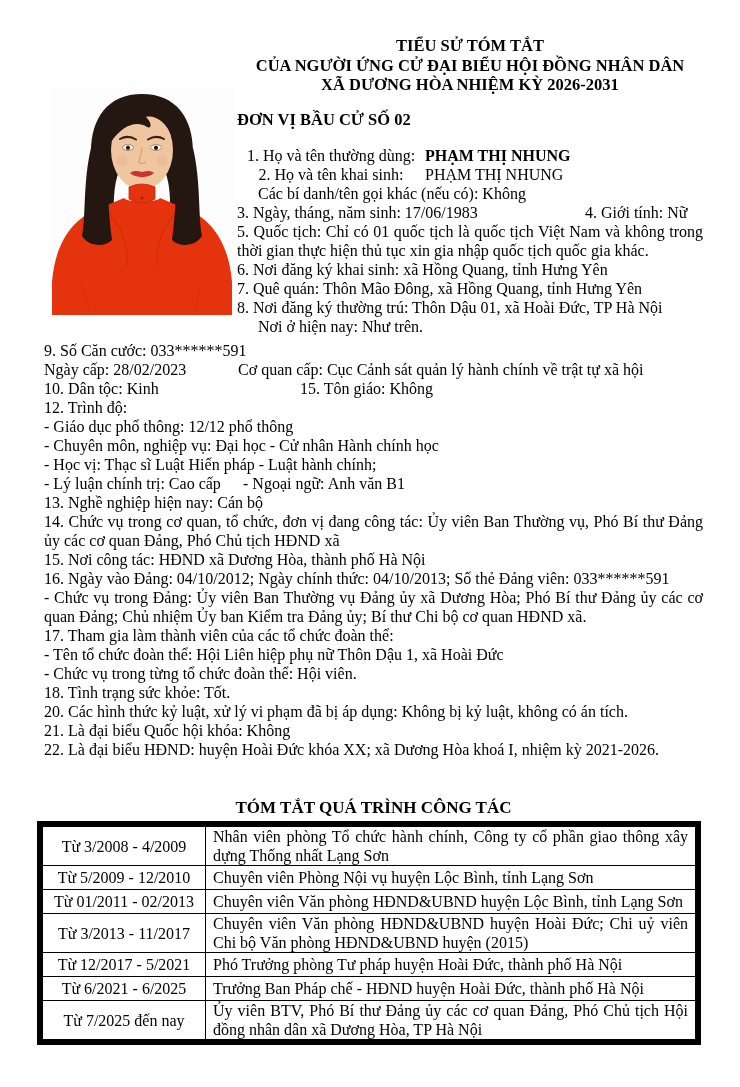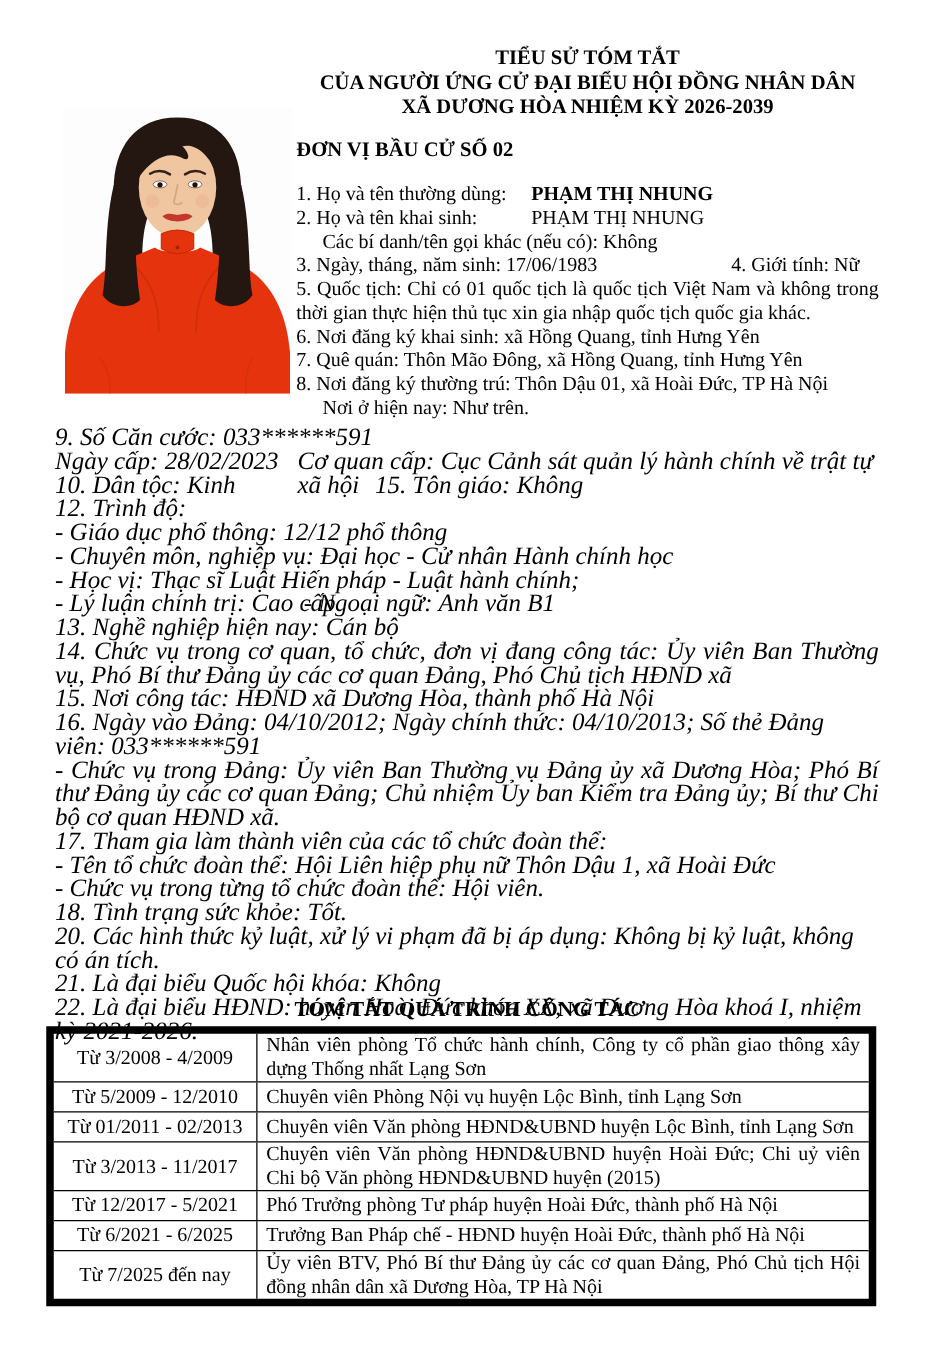--- a/index.html
+++ b/index.html
@@ -26,27 +26,27 @@
   }
   .photo svg{width:100%;height:100%;display:block;}
   
   .right-col{
     position:absolute;left:237px;top:146px;width:466px;
     font-size:16px;line-height:19px;
   }
   .rline{min-height:19px;position:relative;}
   .rline.just{text-align:justify;}
   .indent{padding-left:21px;}
-  .lbl{display:inline-block;width:188px;}
+  .lbl{display:inline-block;width:188px;text-align:center;}
   .bold{font-weight:bold;}
   .seg2{position:absolute;top:0;}
   
   .full-col{
     position:absolute;left:44px;top:341px;width:659px;
-    font-size:20px;line-height:19px;font-style:italic;
+    font-size:16px;line-height:19px;
   }
   .full-col p{margin:0;position:relative;min-height:19px;}
   .full-col p.just{text-align:justify;}
   
   .table-title{
     position:absolute;left:44px;top:798px;width:659px;
     text-align:center;font-weight:bold;font-size:17px;
   }
   .work-table{
     position:absolute;left:37px;top:821px;width:664px;
@@ -66,21 +66,21 @@
   }
 </style>
 </head>
 <body>
 
 <div class="page">
 
   <div class="title-block">
     <div>TIỂU SỬ TÓM TẮT</div>
     <div>CỦA NGƯỜI ỨNG CỬ ĐẠI BIỂU HỘI ĐỒNG NHÂN DÂN</div>
-    <div>XÃ DƯƠNG HÒA NHIỆM KỲ 2026-2039</div>
+    <div>XÃ DƯƠNG HÒA NHIỆM KỲ 2026-2031</div>
   </div>
   <div class="unit-line">ĐƠN VỊ BẦU CỬ SỐ 02</div>
 
   <div class="photo">
     <svg viewBox="0 0 184 229" aria-hidden="true">
       <rect x="0" y="0" width="184" height="229" fill="#fdfdfd"></rect>
 
       <path d="M92,8 C58,8 41,32 41,66 C41,100 42,126 38,150
                C46,158 58,160 66,152 C62,120 64,100 68,88
                L116,88 C120,100 122,120 118,152

